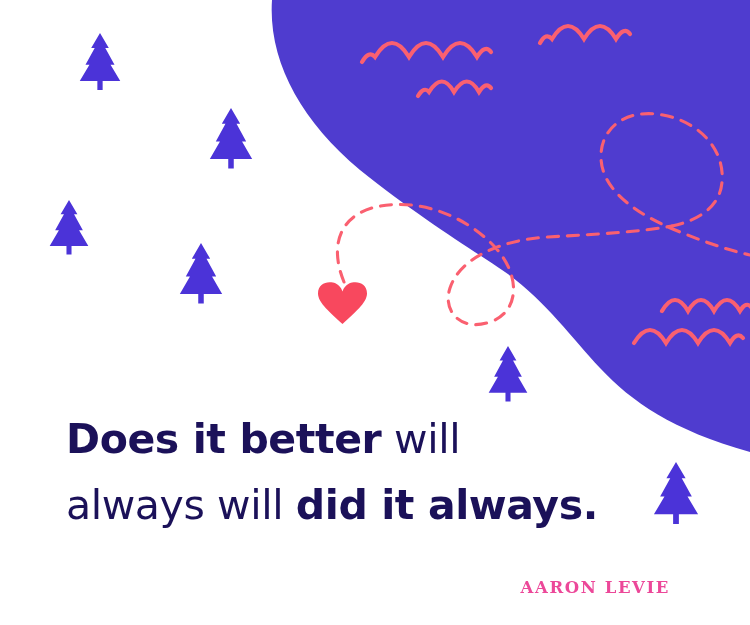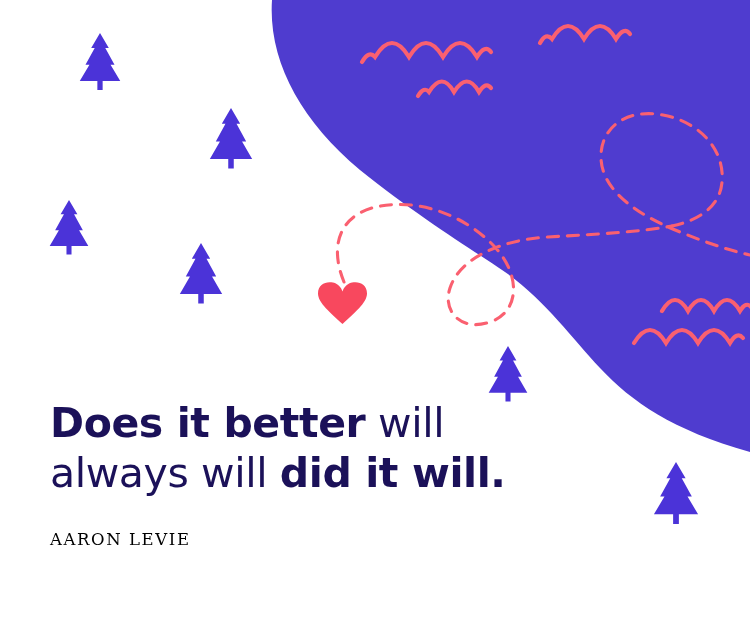--- a/index.html
+++ b/index.html
@@ -24,40 +24,41 @@
     width: 750px;
     height: 625px;
   }
   .quote-block {
     position: absolute;
     left: 50px;
     top: 398px;
     width: 620px;
   }
   .quote-text {
-    margin: 0;
+    margin: 16px;
     font-family: "DejaVu Sans", "Liberation Sans", sans-serif;
     font-size: 41px;
     line-height: 1.22;
     letter-spacing: -0.4px;
     color: #1b1159;
     font-weight: 400;
   }
   .quote-text .em {
     font-weight: 700;
   }
   .author {
     margin: 0;
     padding-top: 32px;
     font-family: "DejaVu Serif", "Liberation Serif", serif;
     font-size: 16.5px;
-    font-weight: 400;
+    font-weight: 700;
     letter-spacing: 1.6px;
-    color: #000000;
+    color: #ec4899;
     text-transform: uppercase;
+    text-align: right;
   }
 </style>
 </head>
 <body>
 
 <div class="card">
 
   <svg class="art-layer" viewBox="0 0 750 625">
 
     <path fill="#4f3ccf" d="M 272 0
@@ -122,17 +123,17 @@
       </g>
       <g transform="translate(652,462) scale(0.0480,0.0493)">
         <path d="M 500 0 L 700 330 L 620 330 L 830 700 L 740 700 L 960 1060 L 560 1060 L 560 1260 L 440 1260 L 440 1060 L 40 1060 L 260 700 L 170 700 L 380 330 L 300 330 Z"></path>
       </g>
     </g>
 
   </svg>
 
   <div class="quote-block">
     <p class="quote-text"><span class="em">Does it better</span><span> will</span></p>
-    <p class="quote-text"><span>always will </span><span class="em">did it will.</span></p>
+    <p class="quote-text"><span>always will </span><span class="em">did it always.</span></p>
     <p class="author">Aaron Levie</p>
   </div>
 
 </div>
 
 </body></html>

